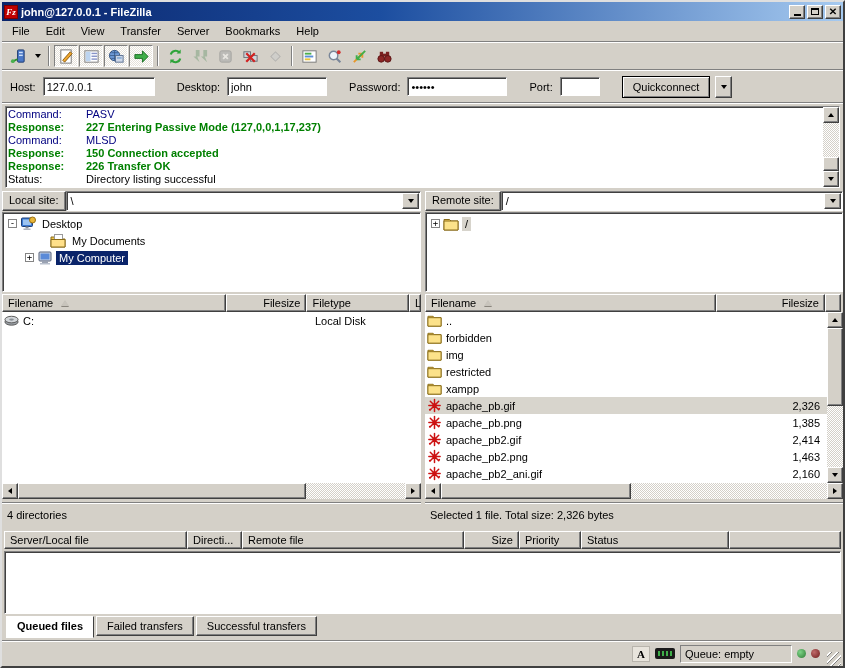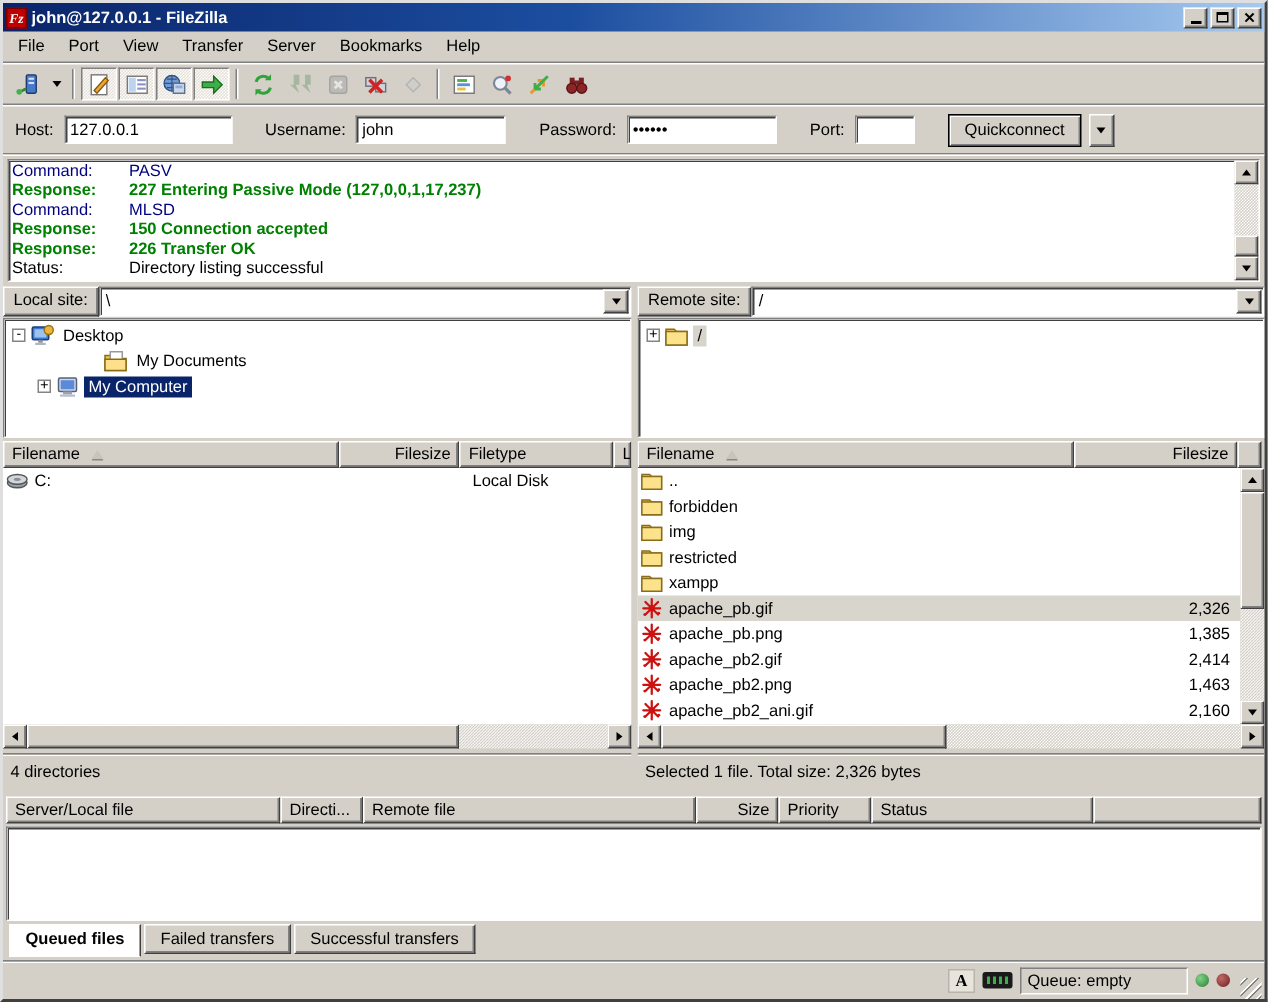--- a/index.html
+++ b/index.html
@@ -165,21 +165,21 @@
     <div class="tb-btn raised">
         <span class="glyph-max"></span>
       </div>
     <div class="tb-btn raised">
         <span>✕</span>
       </div>
   </div>
 
   <div class="menubar">
     <span class="menu-item">File</span>
-    <span class="menu-item">Port</span>
+    <span class="menu-item">Edit</span>
     <span class="menu-item">View</span>
     <span class="menu-item">Transfer</span>
     <span class="menu-item">Server</span>
     <span class="menu-item">Bookmarks</span>
     <span class="menu-item">Help</span>
   </div>
   <div class="divider"></div>
 
   <div class="toolbar">
     <div class="tool-btn">
@@ -287,21 +287,21 @@
           <circle cx="12.5" cy="11.5" r="3.5" fill="#8c2626" stroke="#5a1414"></circle>
         </svg>
     </div>
   </div>
   <div class="divider"></div>
 
   <div class="quickbar">
     <label>Host:</label>
     <input class="qc-input" style="width: 112px;" value="127.0.0.1">
     <span class="gap12"></span>
-    <label>Username:</label>
+    <label>Desktop:</label>
     <input class="qc-input" style="width: 100px;" value="john">
     <span class="gap12"></span>
     <label>Password:</label>
     <input class="qc-input" style="width: 100px;" value="••••••">
     <span class="gap12"></span>
     <label>Port:</label>
     <input class="qc-input" style="width: 40px;" value="">
     <span class="gap12"></span>
     <button class="qc-btn">Quickconnect</button>
     <div class="qc-drop raised">
@@ -371,21 +371,21 @@
               <svg viewBox="0 0 16 16">
                 <rect x="1.5" y="2" width="11" height="8.5" rx="1" fill="#3b7ad4" stroke="#1d3f77"></rect>
                 <rect x="3" y="3.5" width="8" height="5.5" fill="#9cc3f0"></rect>
                 <rect x="5.5" y="10.5" width="3" height="2" fill="#8a8f99"></rect>
                 <rect x="3.5" y="12.5" width="7" height="1.5" fill="#b0b5bf"></rect>
                 <circle cx="12.5" cy="4" r="3" fill="#e8b63a" stroke="#9a7010"></circle>
               </svg>
             </span>
           <span class="tree-label">Desktop</span>
         </div>
-        <div class="tree-row" style="padding-left:63px">
+        <div class="tree-row" style="padding-left:44px">
           <span class="tree-icon">
               <svg viewBox="0 0 16 16">
                 <path d="M1 4h5l1.5 2H15v8H1z" fill="#f0c64a" stroke="#8a6d1a"></path>
                 <rect x="4.5" y="1.5" width="8" height="7" fill="#fff" stroke="#999"></rect>
                 <path d="M1 6.5h14V14H1z" fill="#ffe08a" stroke="#8a6d1a"></path>
               </svg>
             </span>
           <span class="tree-label">My Documents</span>
         </div>
         <div class="tree-row" style="padding-left:22px">

